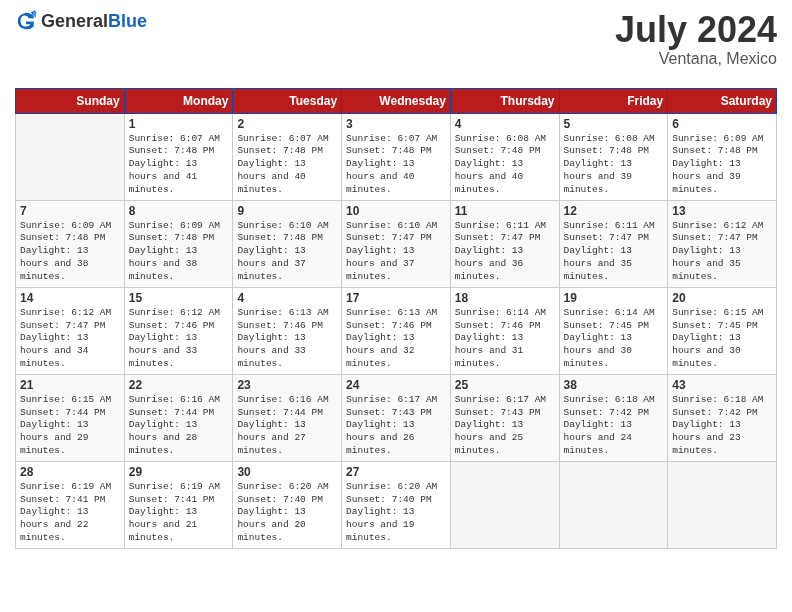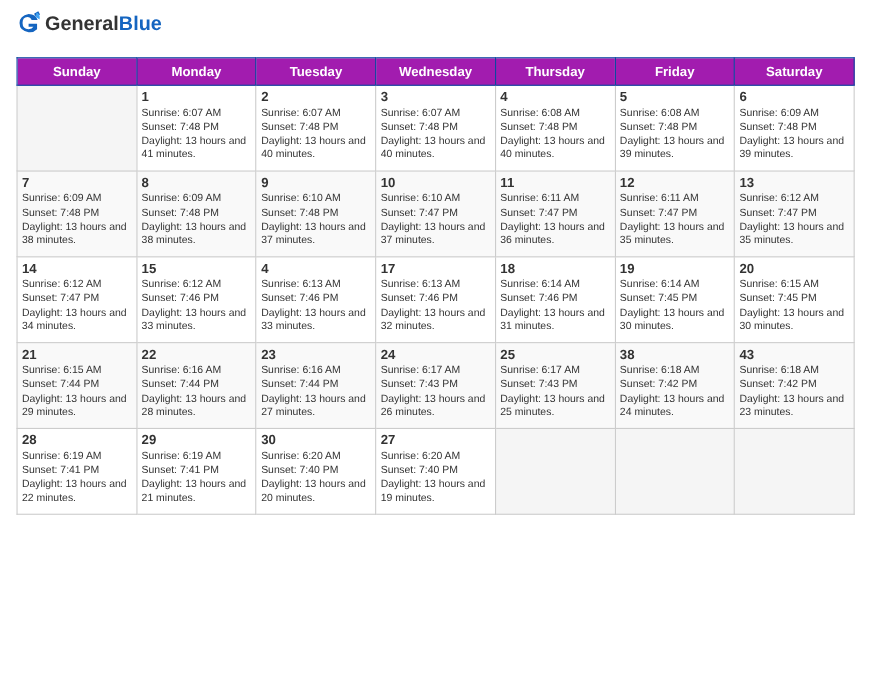--- a/index.html
+++ b/index.html
@@ -53,26 +53,26 @@
     .location-title {
       font-size: 16px;
       color: #555;
     }
     table {
       width: 100%;
       border-collapse: collapse;
       table-layout: fixed;
     }
     thead th {
-      background: #a21caf;
+      background: #b91c1c;
       color: #fff;
       font-size: 12px;
       font-weight: bold;
       padding: 5px 4px;
-      text-align: center;
+      text-align: right;
       border: 1px solid #0d47a1;
     }
     tbody td {
       border: 1px solid #ccc;
       vertical-align: top;
       padding: 3px 4px;
       height: 78px;
       background: #fff;
     }
     tbody tr:nth-child(even) td {
@@ -82,40 +82,45 @@
       font-weight: bold;
       font-size: 12px;
       color: #333;
       display: block;
       margin-bottom: 2px;
     }
     .day-info {
       font-size: 9.5px;
       color: #333;
       line-height: 1.35;
+      font-family: Liberation Mono, monospace;
     }
     .empty-cell {
       background: #f5f5f5 !important;
     }
   </style>
 </head>
 <body>
 
 <div class="page">
   <div class="header">
     <div class="logo">
       <svg class="logo-icon" viewBox="0 0 40 40" xmlns="http://www.w3.org/2000/svg">
         <path d="M5 20 Q5 8 20 5 Q32 5 35 15 L25 15 Q23 10 18 10 Q10 10 10 20 Q10 30 20 30 Q26 30 28 26 L20 26 L20 21 L34 21 L34 30 Q28 36 20 35 Q5 33 5 20Z" fill="#1565c0"></path>
         <path d="M30 8 L38 8 L38 2 L30 2 Z" fill="#1565c0" transform="rotate(-30 34 5)"></path>
         <path d="M33 2 Q40 6 38 14 L32 10 Z" fill="#42a5f5"></path>
       </svg>
       <div>
         <span class="logo-text-general">General</span><span class="logo-text-blue">Blue</span>
       </div>
     </div>
+    <div class="title-block">
+      <div class="month-title">July 2024</div>
+      <div class="location-title">Ventana, Mexico</div>
+    </div>
   </div>
 
   <table>
     <thead>
       <tr>
       <th>Sunday</th>
           <th>Monday</th>
           <th>Tuesday</th>
           <th>Wednesday</th>
           <th>Thursday</th>

